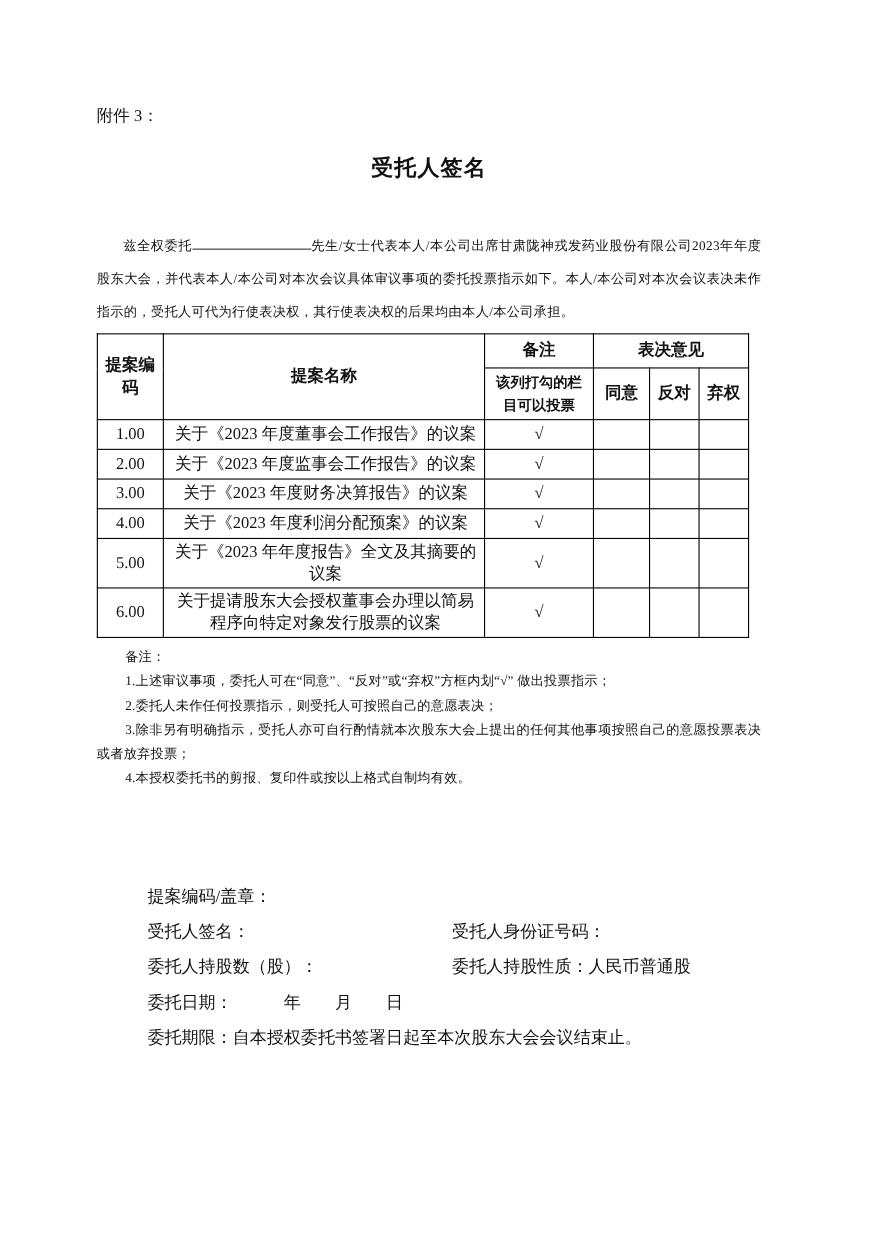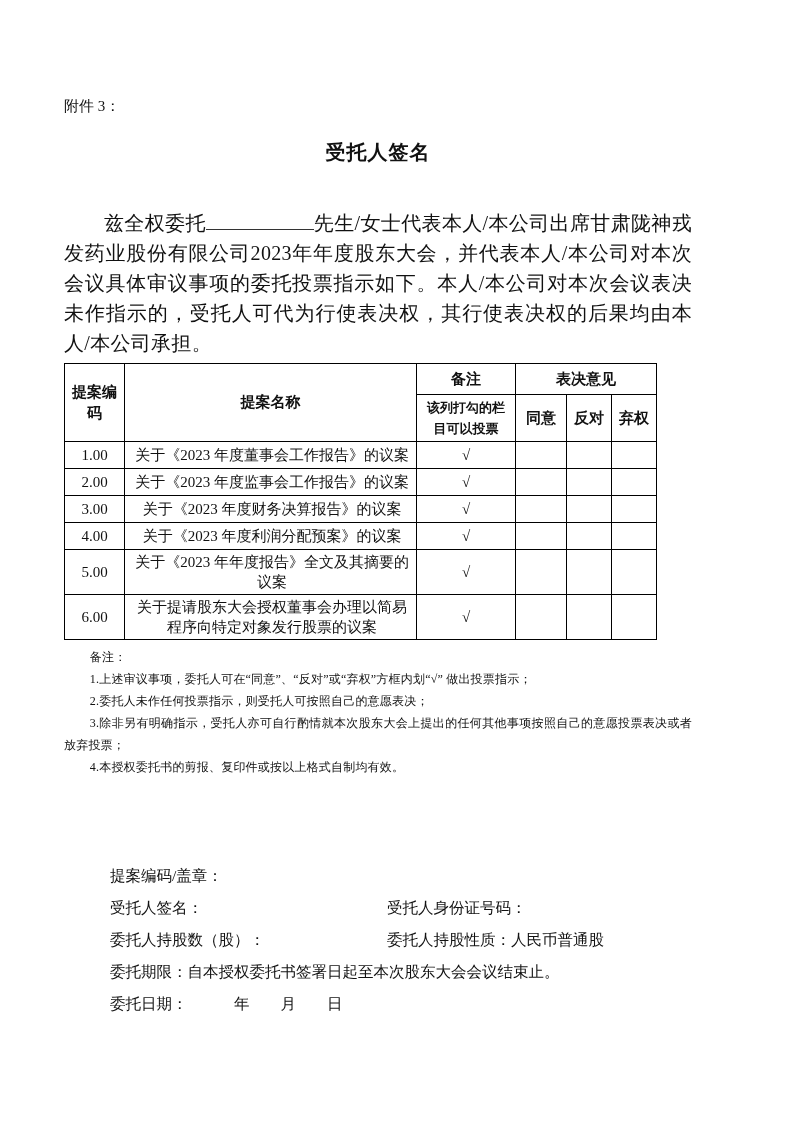--- a/index.html
+++ b/index.html
@@ -11,37 +11,37 @@
     width: 794px;
     height: 1122px;
     font-family: "Liberation Serif", "DejaVu Serif", serif;
     color: #111111;
     overflow: hidden;
   }
   .page {
     box-sizing: border-box;
     width: 794px;
     height: 1122px;
-    padding: 97px 102px 40px 64px;
+    padding: 97px 102px 40px 88px;
     background: #ffffff;
   }
   .attachment {
     font-size: 15px;
     line-height: 18px;
   }
   .doc-title {
     margin: 24px 0 0 0;
     text-align: center;
     font-size: 20px;
     font-weight: bold;
     letter-spacing: 1px;
   }
   .intro {
     margin: 42px 0 0 0;
-    font-size: 20px;
+    font-size: 12px;
     line-height: 30px;
     letter-spacing: 0.3px;
     text-indent: 2em;
     text-align: justify;
   }
   .blank-line {
     display: inline-block;
     width: 108px;
     height: 14px;
     border-bottom: 1.5px solid #333333;
@@ -202,22 +202,22 @@
     </div>
     <div class="sig-row">
       <span class="sig-left">受托人签名：</span>
       <span class="sig-right">受托人身份证号码：</span>
     </div>
     <div class="sig-row">
       <span class="sig-left">委托人持股数（股）：</span>
       <span class="sig-right">委托人持股性质：人民币普通股</span>
     </div>
     <div class="sig-row">
+      <span class="sig-left">委托日期：　　　年　　月　　日</span>
+      <span class="sig-right"></span>
+    </div>
+    <div class="sig-row">
       <span class="sig-left">委托期限：自本授权委托书签署日起至本次股东大会会议结束止。</span>
       <span class="sig-right"></span>
     </div>
-    <div class="sig-row">
-      <span class="sig-left">委托日期：　　　年　　月　　日</span>
-      <span class="sig-right"></span>
-    </div>
   </div>
 
 </div>
 
 </body></html>

